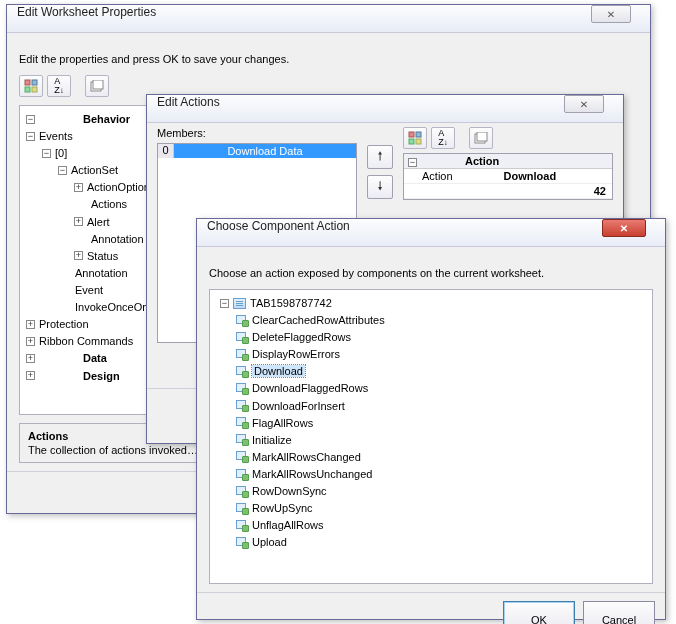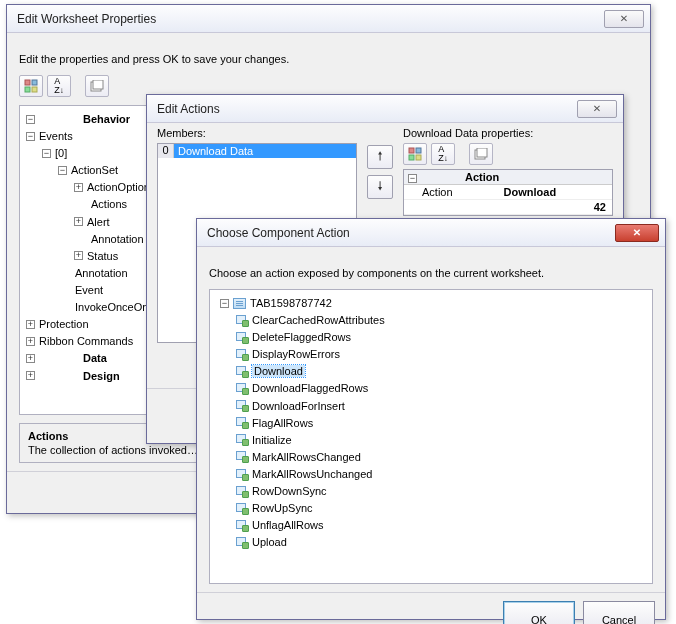--- a/index.html
+++ b/index.html
@@ -17,22 +17,21 @@
     position: absolute;
     background: #f0f0f0;
     border: 1px solid #6a6a9a;
     box-shadow: 2px 2px 6px rgba(0,0,0,0.25);
   }
   .titlebar {
     height: 28px;
     background: linear-gradient(#fdfdfe,#e8ecf6);
     border-bottom: 1px solid #c8c8d8;
     display: flex;
-    align-items: center;
-    padding: 0 6px 0 10px;
+    padding: 0 19px 0 10px;
     color: #222;
   }
   .titlebar .title { flex: 1; font-size: 12px; }
   .close-btn {
     width: 40px; height: 18px;
     border: 1px solid #a0a0b0;
     border-radius: 2px;
     background: linear-gradient(#fafafa,#e4e4ec);
     display: flex; align-items: center; justify-content: center;
     font-size: 10px; color: #555;
@@ -112,21 +111,21 @@
   .label { margin-bottom: 4px; }
   .members-box {
     border: 1px solid #a0a0b0; background: #fff;
     width: 200px; height: 200px;
   }
   .members-row { display: flex; font-size: 11px; }
   .members-idx {
     width: 16px; background: #e8e8ee; text-align: center;
     border-right: 1px solid #ccc;
   }
-  .members-name { flex: 1; padding: 1px 4px; }
+  .members-name { flex: 1; padding: 1px 4px; text-align: center; }
   .sel { background: #3399ff; color: #fff; }
   .arrow-btns { display: flex; flex-direction: column; gap: 6px; margin-top: 18px; }
   .arrow-btn {
     width: 26px; height: 24px;
     border: 1px solid #a0a0b0;
     background: linear-gradient(#fdfdfd,#ececf4);
     border-radius: 2px;
     display: flex; align-items: center; justify-content: center;
     font-size: 12px; color: #333;
   }
@@ -273,21 +272,20 @@
     </div>
     <div class="arrow-btns">
       <div class="arrow-btn">
           <span>🠕</span>
         </div>
       <div class="arrow-btn">
           <span>🠗</span>
         </div>
     </div>
     <div class="prop-col">
-      <div class="label">Download Data properties:</div>
       <div class="toolbar" style="margin-bottom:4px">
         <div class="tool-btn">
             <svg width="14" height="14">
               <rect x="1" y="1" width="5" height="5" fill="#d88" stroke="#a55"></rect>
               <rect x="8" y="1" width="5" height="5" fill="#8bd" stroke="#579"></rect>
               <rect x="1" y="8" width="5" height="5" fill="#8d9" stroke="#5a6"></rect>
               <rect x="8" y="8" width="5" height="5" fill="#dd8" stroke="#aa5"></rect>
             </svg>
           </div>
         <div class="tool-btn">

